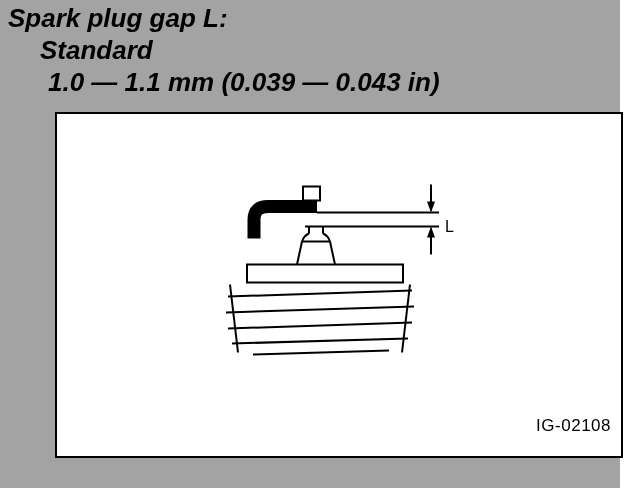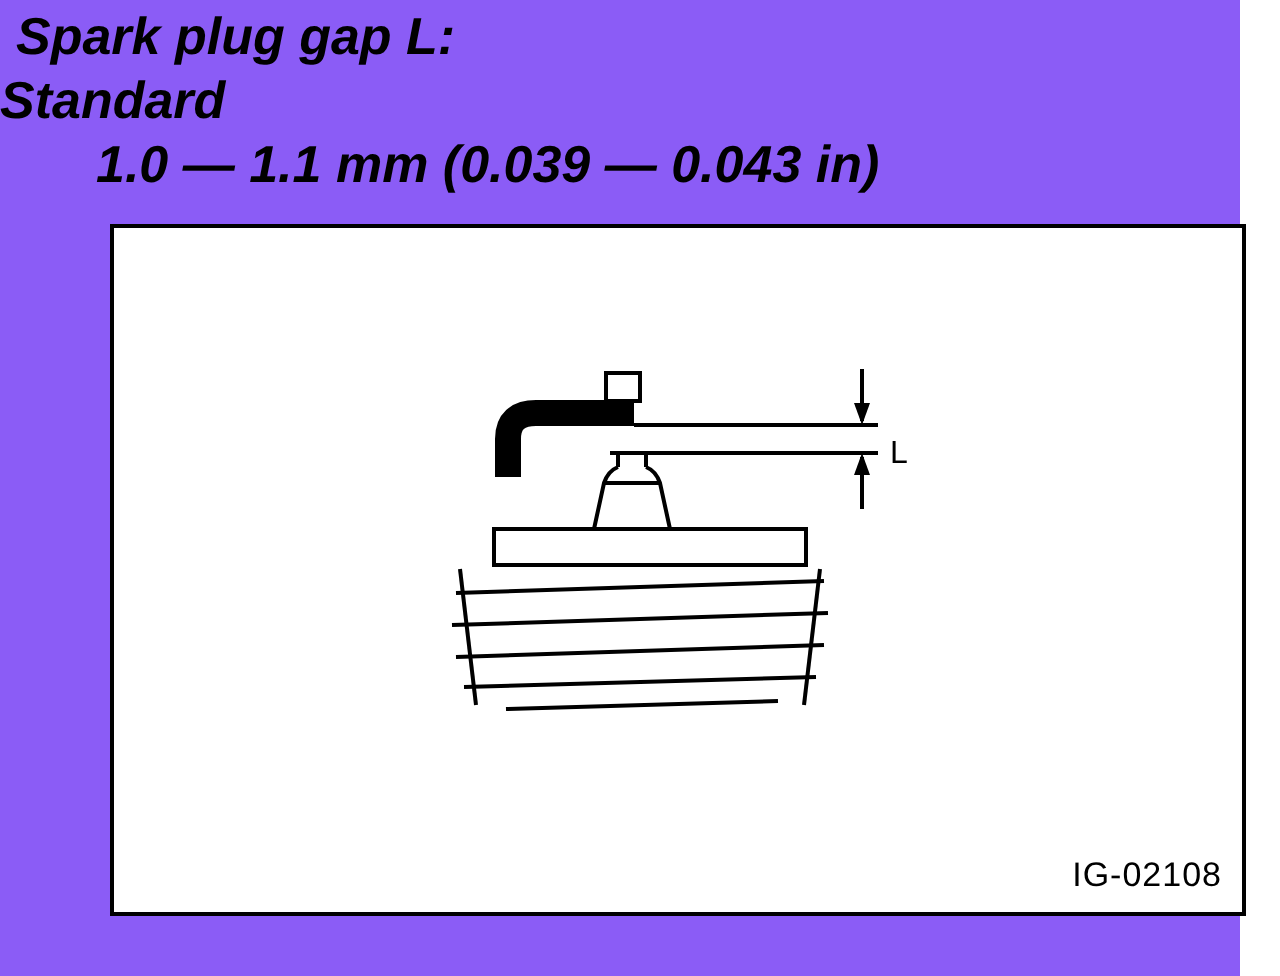--- a/index.html
+++ b/index.html
@@ -8,35 +8,35 @@
     width: 640px;
     height: 488px;
     background: #ffffff;
     overflow: hidden;
     font-family: "Liberation Sans", sans-serif;
   }
   .page {
     position: relative;
     width: 620px;
     height: 488px;
-    background: #8b5cf6;
+    background: #a3a3a3;
   }
   .spec {
     position: absolute;
     top: 2px;
     left: 0;
     color: #000000;
     font-weight: bold;
     font-style: italic;
     font-size: 26px;
     line-height: 32px;
     white-space: nowrap;
   }
   .spec-line.l1 { margin-left: 8px; }
-  .spec-line.l2 { }
+  .spec-line.l2 { margin-left: 40px; }
   .spec-line.l3 { margin-left: 48px; }
   .figure-box {
     position: absolute;
     left: 55px;
     top: 112px;
     width: 568px;
     height: 346px;
     border: 2px solid #000000;
     box-sizing: border-box;
     background: #ffffff;
@@ -44,21 +44,21 @@
   .figure-box svg {
     position: absolute;
     left: 0;
     top: 0;
     width: 100%;
     height: 100%;
   }
   .figure-id {
     position: absolute;
     right: 10px;
-    bottom: 8px;
+    bottom: 20px;
     font-size: 17px;
     font-style: normal;
     font-weight: normal;
     color: #000000;
     letter-spacing: 0.5px;
   }
   .gap-label-text {
     font-family: "Liberation Sans", sans-serif;
     font-size: 16px;
     fill: #000000;

